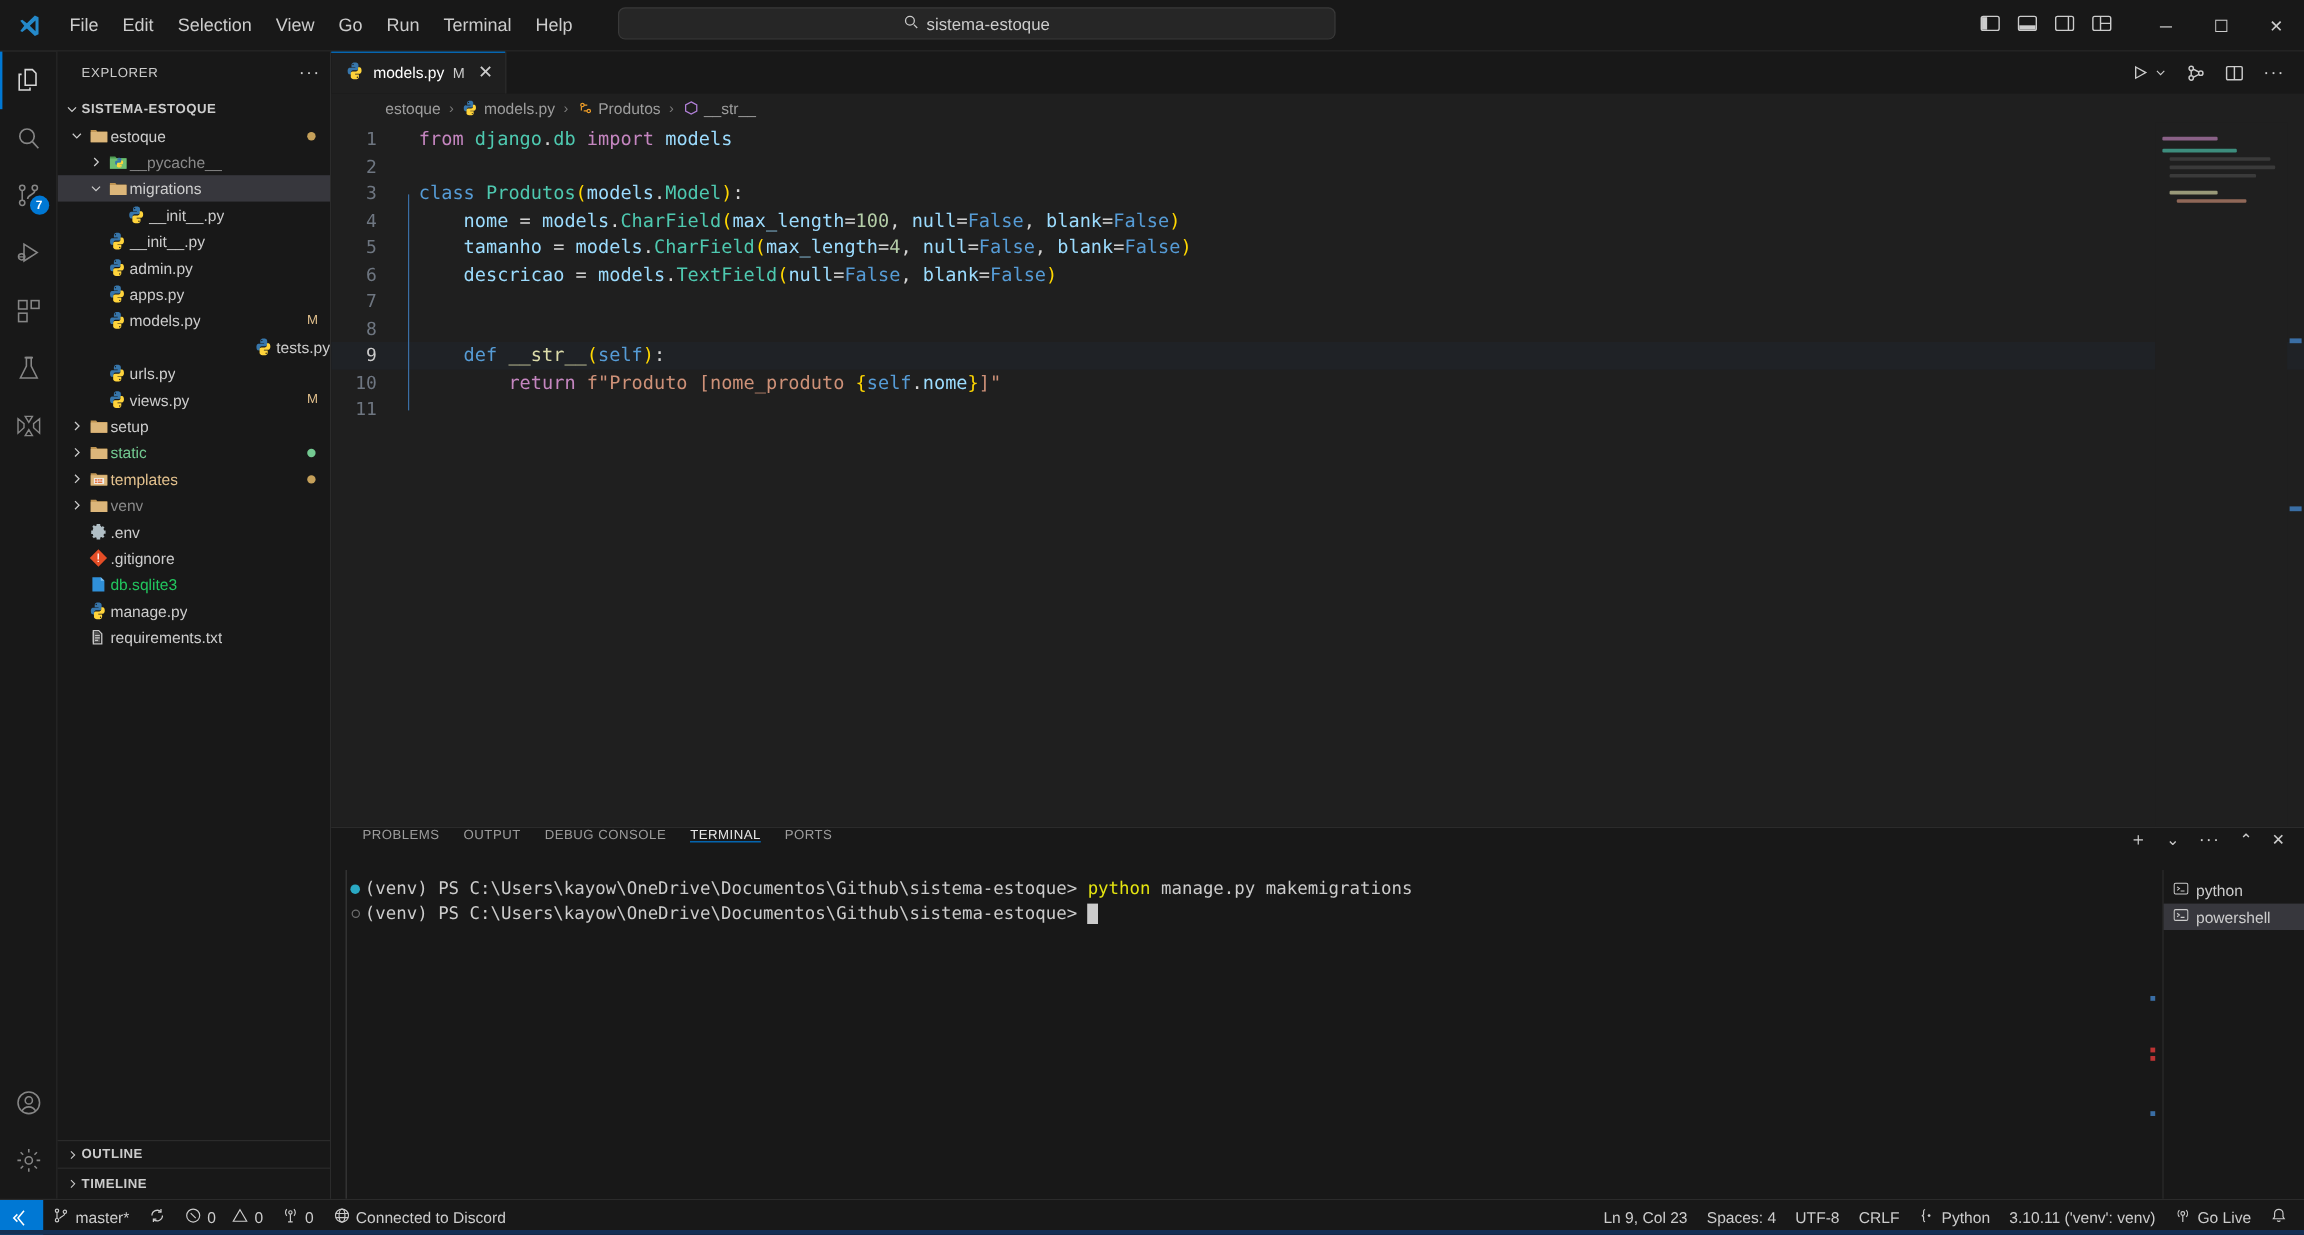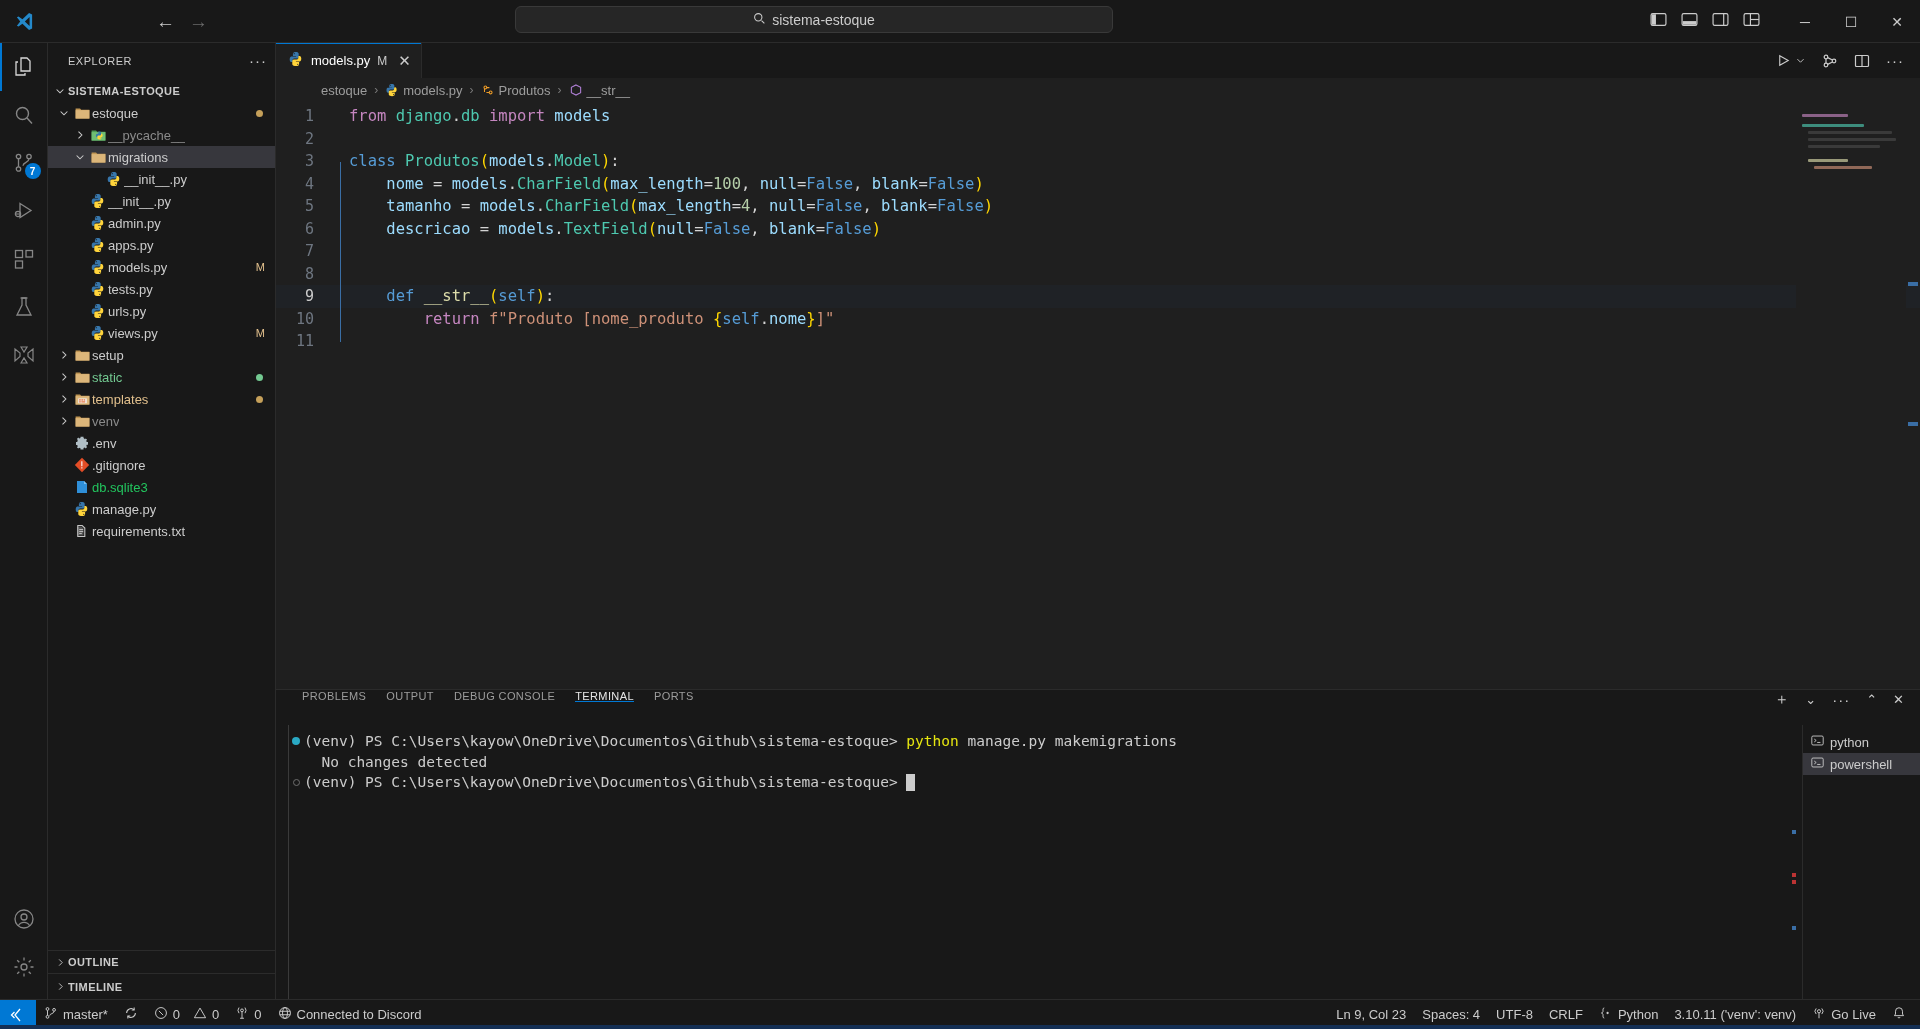--- a/index.html
+++ b/index.html
@@ -198,20 +198,30 @@
 </style>
 </head>
 <body>
 
 <div class="titlebar">
   <div class="vs-logo">
     <svg width="21" height="21" viewBox="0 0 24 24">
         <path fill="#2489ca" d="M17.2 2.3 9.6 9.5 5.2 6.2 3.3 7.1l3.8 4.9-3.8 4.9 1.9.9 4.4-3.3 7.6 7.2 3.5-1.6V3.9zm.6 4.6v10.2l-5.4-5.1z"></path>
       </svg>
   </div>
+  <div class="menu">
+    <div class="menu-item">File</div>
+    <div class="menu-item">Edit</div>
+    <div class="menu-item">Selection</div>
+    <div class="menu-item">View</div>
+    <div class="menu-item">Go</div>
+    <div class="menu-item">Run</div>
+    <div class="menu-item">Terminal</div>
+    <div class="menu-item">Help</div>
+  </div>
   <div class="nav-arrows">
     <div class="nav-arrow">←</div>
     <div class="nav-arrow dim">→</div>
   </div>
   <div class="cmd-center">
     <span class="sicon">
       <svg width="13" height="13" viewBox="0 0 16 16">
           <path fill="none" stroke="#cccccc" stroke-width="1.3" d="M10.5 10.5 14 14M6.5 11a4.5 4.5 0 1 1 0-9 4.5 4.5 0 0 1 0 9z"></path>
         </svg>
     </span>
@@ -422,21 +432,21 @@
           <span class="chev"></span>
           <span class="ficon">
             <svg width="16" height="16" viewBox="0 0 16 16">
               <path fill="#3776ab" d="M7.9 1c-1.6 0-3 .4-3 2.1V5h3.2v.5H3.6S1.7 5.3 1.7 8.2c0 2.9 1.7 2.8 1.7 2.8h1.2V9.2s0-1.7 1.7-1.7h2.8s1.6 0 1.6-1.6V3.1S10.9 1 7.9 1zM6.2 2.1c.3 0 .6.3.6.6s-.3.6-.6.6-.6-.3-.6-.6.3-.6.6-.6z"></path>
               <path fill="#ffd43b" d="M8.1 15c1.6 0 3-.4 3-2.1V11H7.9v-.5h3.5s1.9.2 1.9-2.7c0-2.9-1.7-2.8-1.7-2.8h-1.2v1.8s0 1.7-1.7 1.7H5.9s-1.6 0-1.6 1.6v2.8S4.1 15 8.1 15zm1.7-1.1c-.3 0-.6-.3-.6-.6s.3-.6.6-.6.6.3.6.6-.3.6-.6.6z"></path>
             </svg>
           </span>
           <span class="lbl">models.py</span>
           <span class="decor" style="color: rgb(226, 192, 141);">M</span>
         </div>
-        <div class="row" style="padding-left: 24px;">
+        <div class="row" style="padding-left: 24px; justify-content: flex-end;">
           <span class="chev"></span>
           <span class="ficon">
             <svg width="16" height="16" viewBox="0 0 16 16">
               <path fill="#3776ab" d="M7.9 1c-1.6 0-3 .4-3 2.1V5h3.2v.5H3.6S1.7 5.3 1.7 8.2c0 2.9 1.7 2.8 1.7 2.8h1.2V9.2s0-1.7 1.7-1.7h2.8s1.6 0 1.6-1.6V3.1S10.9 1 7.9 1zM6.2 2.1c.3 0 .6.3.6.6s-.3.6-.6.6-.6-.3-.6-.6.3-.6.6-.6z"></path>
               <path fill="#ffd43b" d="M8.1 15c1.6 0 3-.4 3-2.1V11H7.9v-.5h3.5s1.9.2 1.9-2.7c0-2.9-1.7-2.8-1.7-2.8h-1.2v1.8s0 1.7-1.7 1.7H5.9s-1.6 0-1.6 1.6v2.8S4.1 15 8.1 15zm1.7-1.1c-.3 0-.6-.3-.6-.6s.3-.6.6-.6.6.3.6.6-.3.6-.6.6z"></path>
             </svg>
           </span>
           <span class="lbl">tests.py</span>
         </div>
         <div class="row" style="padding-left: 24px;">
@@ -701,21 +711,20 @@
           <span style="font-size:13px">⌄</span>
           <span style="letter-spacing:1px">···</span>
           <span style="font-size:13px">⌃</span>
           <span style="font-size:13px">✕</span>
         </div>
       </div>
       <div class="panel-body">
         <div class="term" id="term">
           <div class="term-sep"></div>
         <div class="term-line"><span class="tmark"><span class="fill"></span></span><span>(venv) PS C:\Users\kayow\OneDrive\Documentos\Github\sistema-estoque&gt; </span><span class="t-yellow">python</span><span> manage.py makemigrations</span></div>
-            <div class="term-line"><span class="tmark"></span><span>  No changes detected</span></div>
             <div class="term-line"><span class="tmark"><span class="hollow"></span></span><span>(venv) PS C:\Users\kayow\OneDrive\Documentos\Github\sistema-estoque&gt; </span><span class="cursor-block"></span></div>
           </div>
         <div class="term-scroll-marks">
           <div class="tsm" style="top:100px; background:#3a6ea5;"></div>
           <div class="tsm" style="top:143px; background:#b33;"></div>
           <div class="tsm" style="top:150px; background:#b33;"></div>
           <div class="tsm" style="top:196px; background:#3a6ea5;"></div>
         </div>
         <div class="term-side">
           <div class="tsi">

